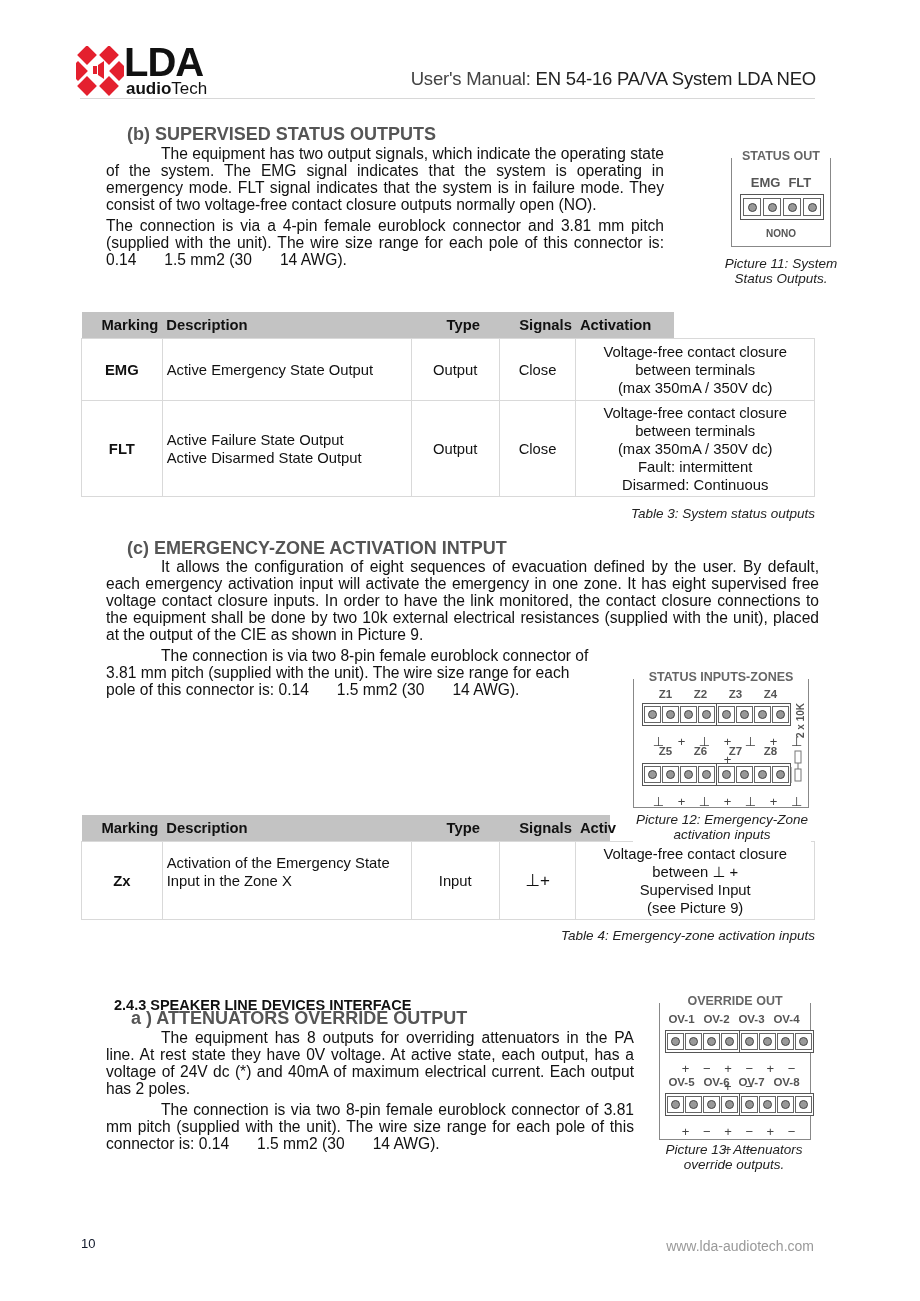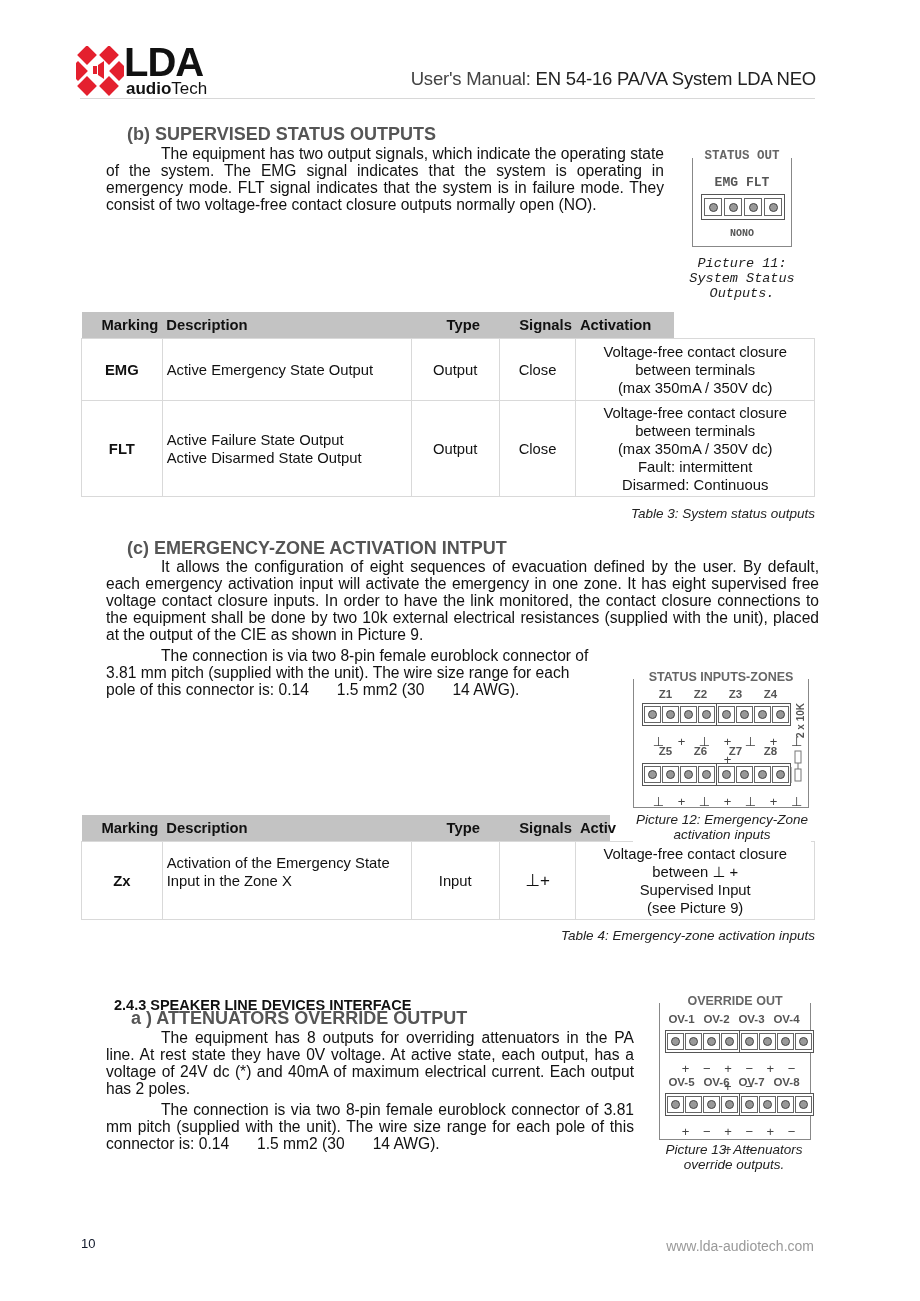--- a/index.html
+++ b/index.html
@@ -70,23 +70,24 @@
   </svg>
 </div>
 <div class="abs logo-text">LDA</div>
 <div class="abs logo-sub"><b>audio</b><span>Tech</span></div>
 <div class="abs header-title"><span class="light">User's Manual: </span><span>EN 54-16 PA/VA System LDA NEO</span></div>
 <div class="abs header-rule"></div>
 
 <div class="abs subhead" style="left:127px; top:124px;">(b) SUPERVISED STATUS OUTPUTS</div>
 <div class="abs para" style="left:106px; top:145px; width:558px;">
   <p class="indent">The equipment has two output signals, which indicate the operating state of the system. The EMG signal indicates that the system is operating in emergency mode. FLT signal indicates that the system is in failure mode. They consist of two voltage-free contact closure outputs normally open (NO).</p>
-</div>
-
-<div class="abs figure" style="left:683px; top:158px; width:118px;font-family:Liberation Mono, monospace;">
+  <p><span>The connection is via a 4-pin female euroblock connector and 3.81 mm pitch (supplied with the unit). The wire size range for each pole of this connector is: 0.14</span><span class="gap"></span><span>1.5 mm2 (30</span><span class="gap"></span><span>14 AWG).</span></p>
+</div>
+
+<div class="abs figure" style="left:722px; top:158px; width:118px;">
   <div class="panel" style="width:98px; height:88px; margin:0 auto;">
     <div class="panel-title"><span>STATUS OUT</span></div>
     <div style="position:absolute; top:17px; left:0; right:0; display:flex; justify-content:center; gap:8px;">
       <span class="plabel" style="font-size:13px">EMG</span>
       <span class="plabel" style="font-size:13px">FLT</span>
     </div>
     <div style="position:absolute; top:36px; left:8px;">
       <div class="conn">
         <div class="pin">
             <i></i>

